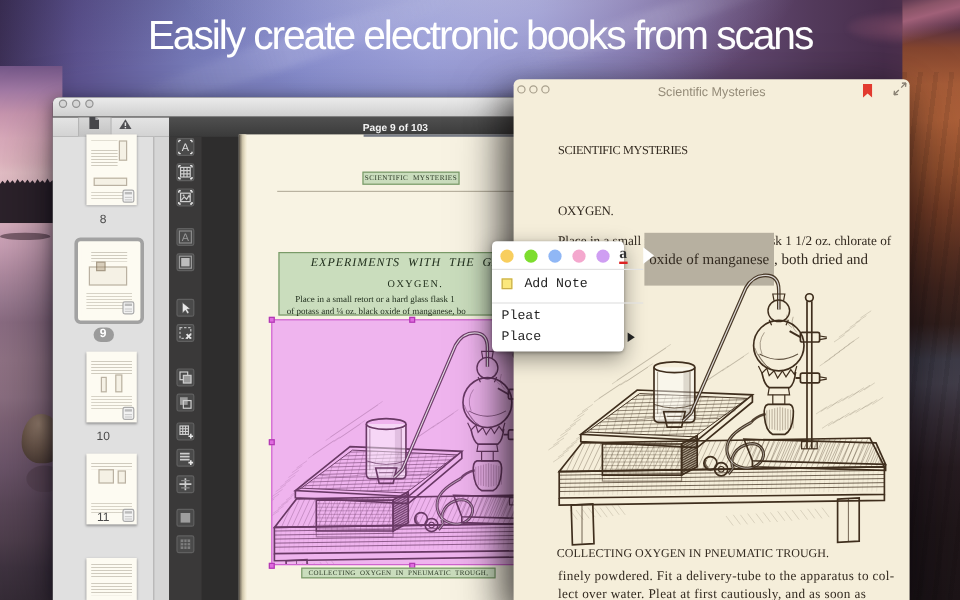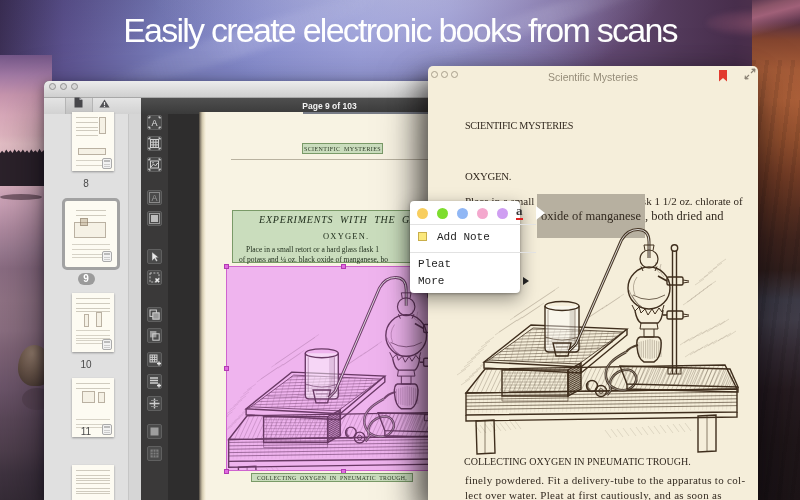--- a/index.html
+++ b/index.html
@@ -442,16 +442,16 @@
   <div class="dot" style="left:7px; background:#f8ce5e;"></div>
   <div class="dot" style="left:27px;background:#7ddd2e;"></div>
   <div class="dot" style="left:47px;background:#90b7f5;"></div>
   <div class="dot" style="left:67px;background:#f4a8ce;"></div>
   <div class="dot" style="left:87px;background:#cf9ef2;"></div>
   <div class="abs" id="psep1"></div>
   <div class="abs" id="noteic"></div>
   <div class="abs" id="notetx">Add Note</div>
   <div class="abs" id="psep2"></div>
   <div class="abs" id="copytx">Pleat</div>
-  <div class="abs" id="moretx">More</div>
+  <div class="abs" id="moretx">Place</div>
   <div class="abs" id="marrow"></div>
 </div>
 <div class="abs" id="aletter">a</div>
 
 </body></html>

